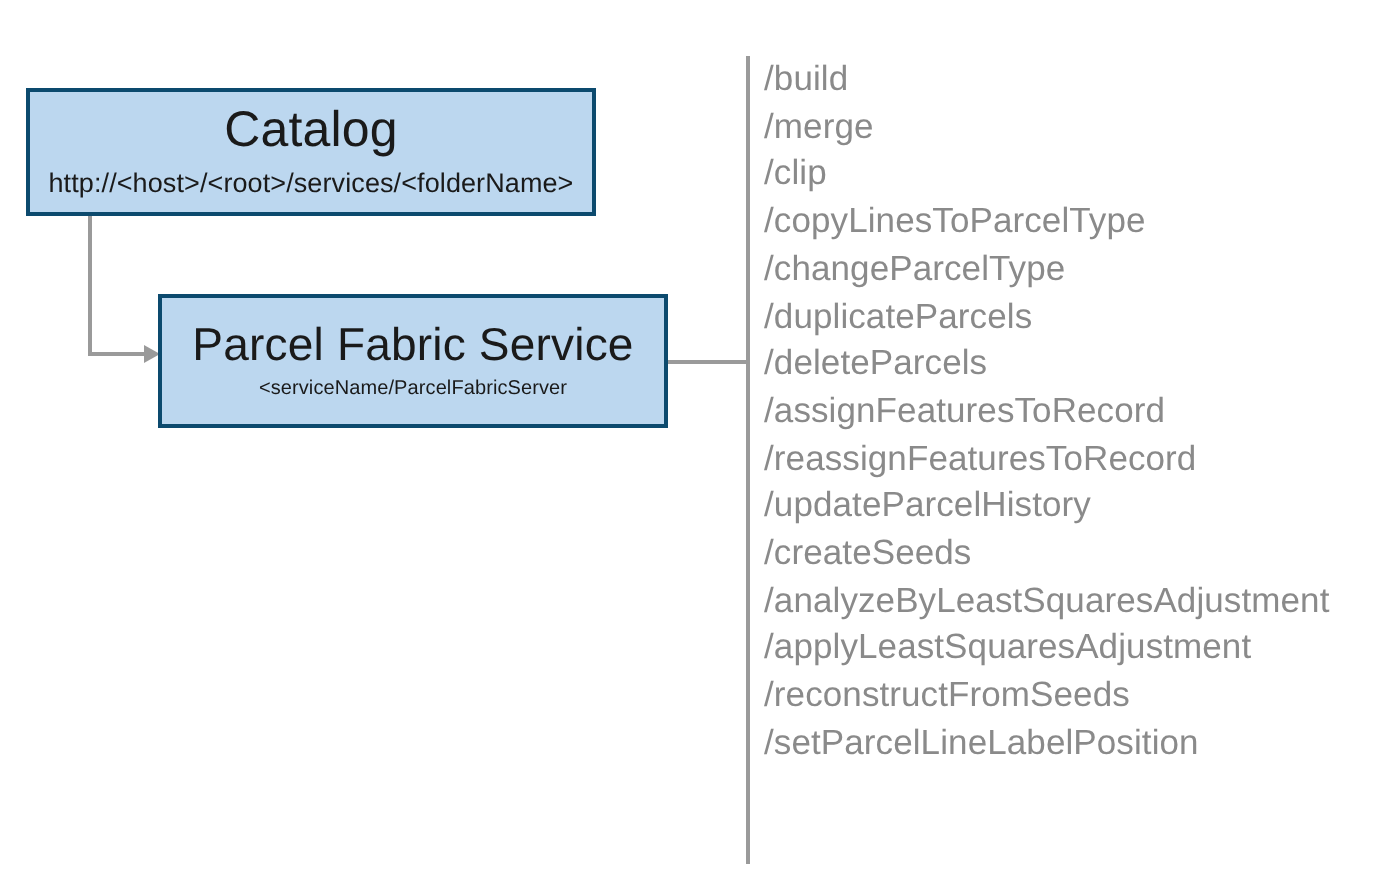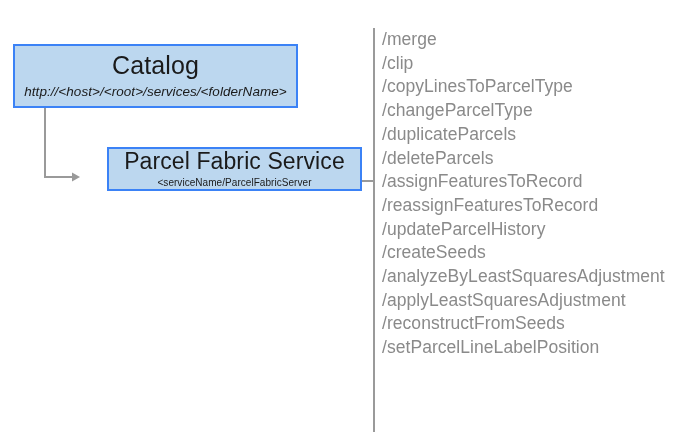--- a/index.html
+++ b/index.html
@@ -18,21 +18,21 @@
     height: 442px;
     background: #ffffff;
     overflow: hidden;
   }
 
   
   .node {
     position: absolute;
     box-sizing: border-box;
     background: #bcd7ef;
-    border: 2px solid #3b82f6;
+    border: 2px solid #0c4a6e;
     display: flex;
     flex-direction: column;
     align-items: center;
     justify-content: center;
   }
   .node-title {
     color: #1a1a1a;
     line-height: 1.08;
     white-space: nowrap;
     letter-spacing: 0.1px;
@@ -49,29 +49,27 @@
     width: 285px;
     height: 64px;
   }
   #node-catalog .node-title {
     font-size: 25px;
     margin-top: -1px;
   }
   #node-catalog .node-subtitle {
     font-size: 13.5px;
     margin-top: 5px;
-    font-style: italic;
   }
 
   #node-parcel-fabric-service {
     left: 79px;
     top: 147px;
     width: 255px;
-    height: 44px;
-    margin-left: 28px;
+    height: 67px;
   }
   #node-parcel-fabric-service .node-title {
     font-size: 23px;
     margin-top: -1px;
   }
   #node-parcel-fabric-service .node-subtitle {
     font-size: 10px;
     margin-top: 4px;
   }
 
@@ -120,20 +118,21 @@
     <div class="node-title">Catalog</div>
     <div class="node-subtitle">http://&lt;host&gt;/&lt;root&gt;/services/&lt;folderName&gt;</div>
   </div>
 
   <div class="node" id="node-parcel-fabric-service">
     <div class="node-title">Parcel Fabric Service</div>
     <div class="node-subtitle">&lt;serviceName/ParcelFabricServer</div>
   </div>
 
   <div id="operations-panel">
+    <div class="operation-item">/build</div>
     <div class="operation-item">/merge</div>
     <div class="operation-item">/clip</div>
     <div class="operation-item">/copyLinesToParcelType</div>
     <div class="operation-item">/changeParcelType</div>
     <div class="operation-item">/duplicateParcels</div>
     <div class="operation-item">/deleteParcels</div>
     <div class="operation-item">/assignFeaturesToRecord</div>
     <div class="operation-item">/reassignFeaturesToRecord</div>
     <div class="operation-item">/updateParcelHistory</div>
     <div class="operation-item">/createSeeds</div>

